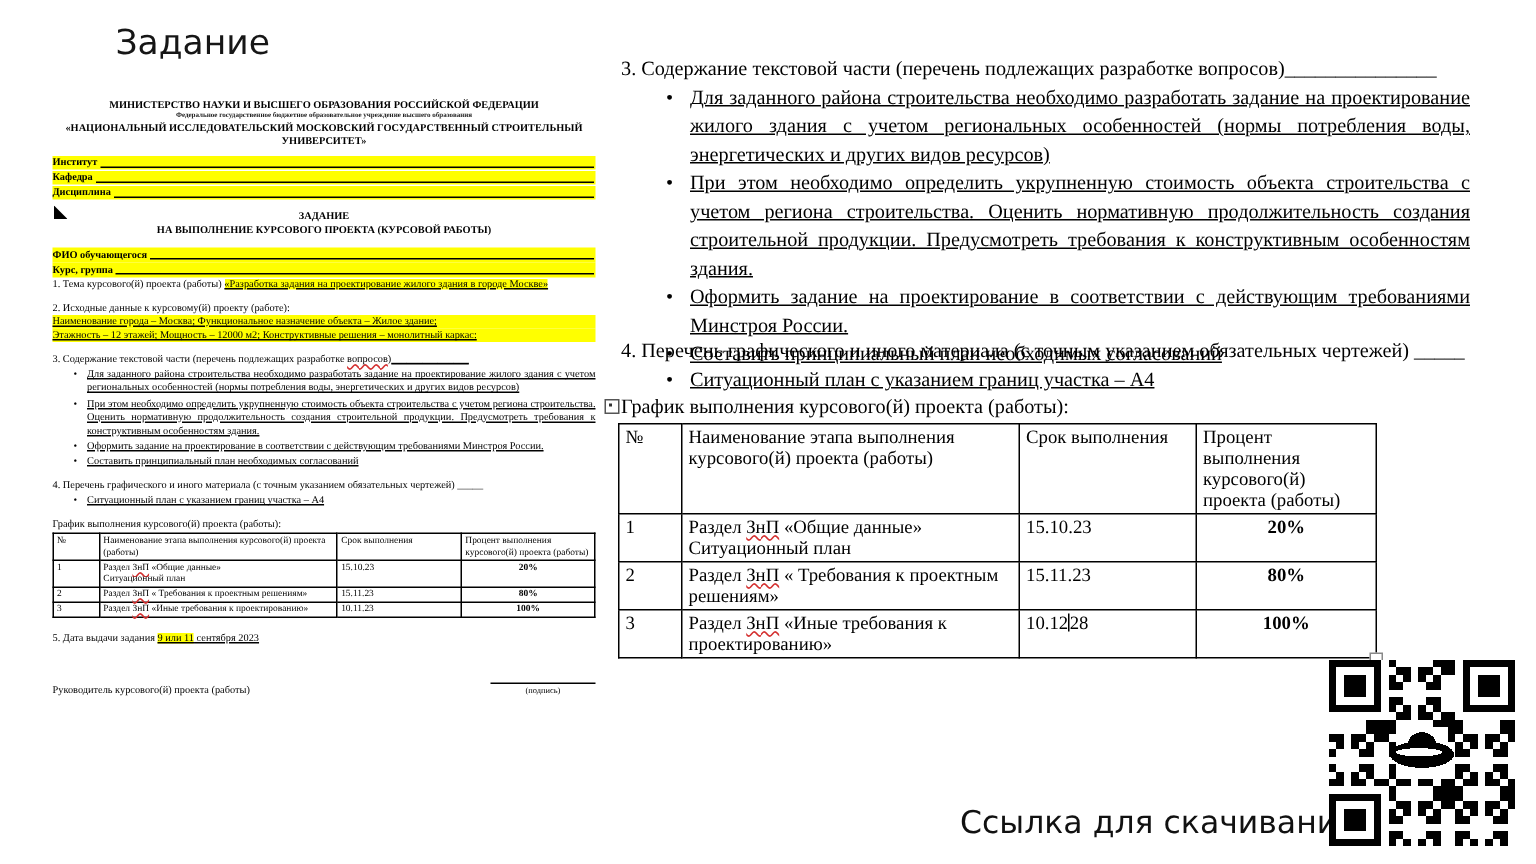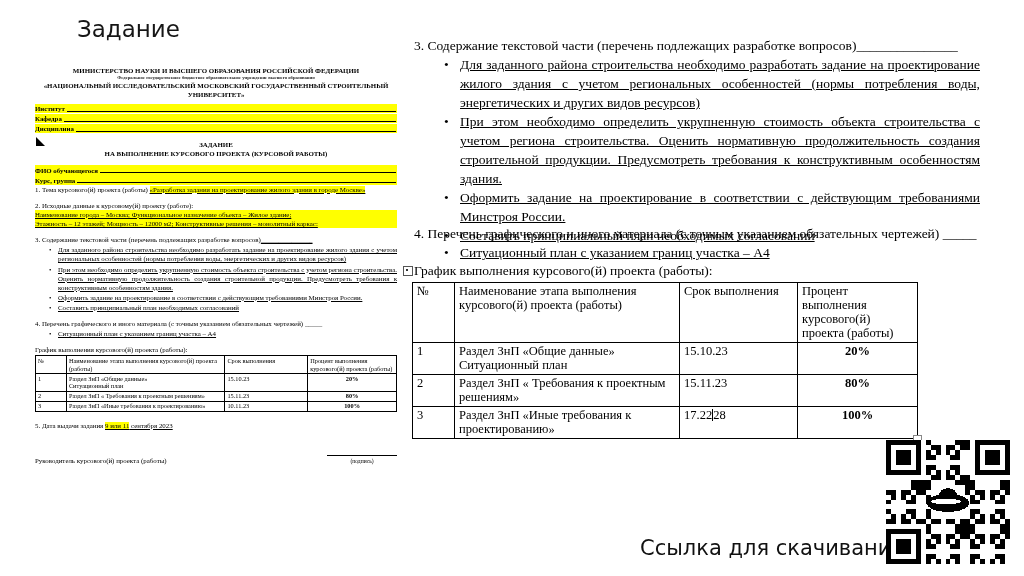--- a/index.html
+++ b/index.html
@@ -21,21 +21,21 @@
   .fieldrow{display:flex;align-items:flex-end;background:#ffff00;height:9.5px;margin-top:0.5px;}
   .fieldrow .fl{font-weight:bold;white-space:nowrap;}
   .fieldrow .fill{flex:1;border-bottom:0.8px solid #000;margin:0 1px 1.5px 2px;}
   .dt{margin-top:7px;}
   .dbullet{display:flex;padding-left:14px;margin-top:1px;}
   .dbullet .mk{width:9px;flex:none;}
   .dbullet .tx{flex:1;text-align:justify;text-decoration:underline;}
   .minitable{border-collapse:collapse;width:100%;margin-top:1px;font-size:6.3px;line-height:1.25;}
   .minitable td,.minitable th{border:0.8px solid #000;padding:0.5px 2px;vertical-align:top;font-weight:normal;text-align:left;}
   .minitable .pct{font-weight:bold;text-align:center;}
-  .sp{text-decoration-style:wavy;text-decoration-color:#d43030;text-decoration-thickness:1px;}
+  .sp{text-decoration:underline;text-decoration-style:wavy;text-decoration-color:#d43030;text-decoration-thickness:1px;}
   .sigblock{width:70px;flex:none;text-align:center;}
   .sigline{border-bottom:1px solid #000;height:9px;}
   .sigcap{font-size:5.6px;}
   .suprow{display:flex;margin-top:16px;align-items:flex-end;}
   .suprow .sl{flex:1;}
 
   
   .tri{position:absolute;left:36px;top:137px;width:9px;height:9px;background:#000;
        clip-path:polygon(0 0,0 100%,100% 100%);}
 
@@ -248,21 +248,21 @@
       </tr>
       <tr>
         <td>2</td>
         <td><span>Раздел </span><span class="sp">ЗнП</span><span> « Требования к проектным решениям»</span></td>
         <td>15.11.23</td>
         <td class="pct">80%</td>
       </tr>
       <tr>
         <td>3</td>
         <td><span>Раздел </span><span class="sp">ЗнП</span><span> «Иные требования к проектированию»</span></td>
-        <td><span>17.22</span><span class="caret"></span><span>28</span></td>
+        <td><span>10.12</span><span class="caret"></span><span>28</span></td>
         <td class="pct">100%</td>
       </tr>
     </tbody>
       </table>
     <div class="resize-handle"></div>
   </div>
 </div>
 
 <div class="dl-link">Ссылка для скачивания бл</div>
 <div class="qr">

